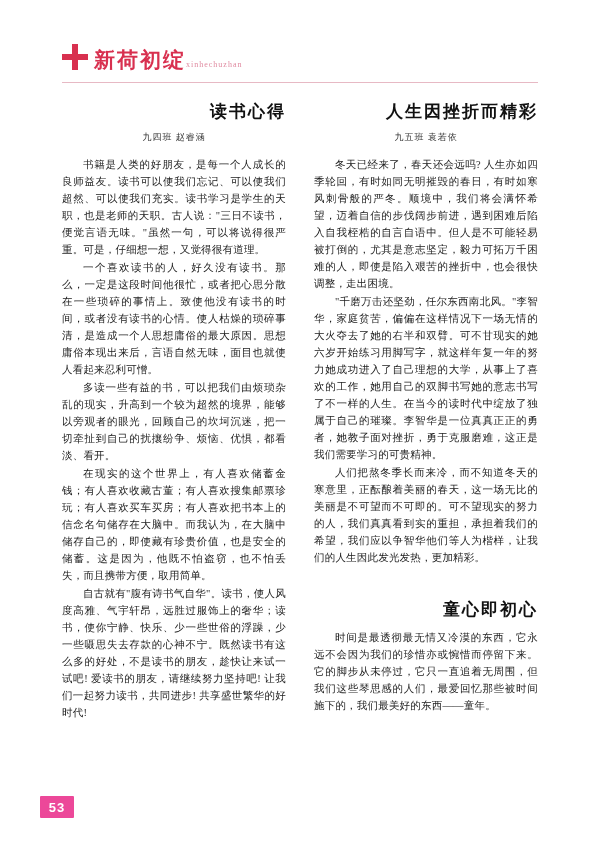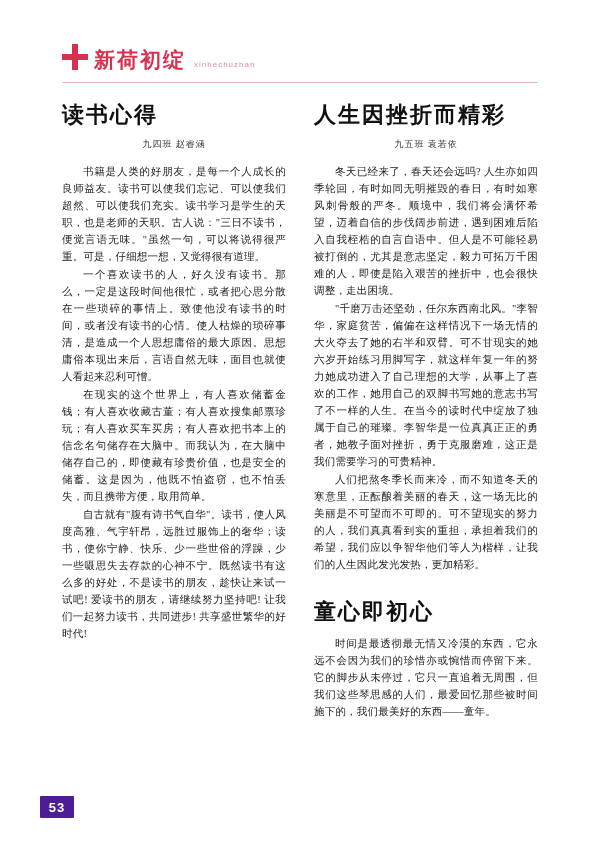--- a/index.html
+++ b/index.html
@@ -56,25 +56,25 @@
   .masthead-title {
     font-family: "DejaVu Serif", "Liberation Serif", serif;
     font-size: 21px;
     font-weight: bold;
     letter-spacing: 2px;
     color: #d8304f;
     line-height: 1;
     padding-bottom: 2px;
   }
   .masthead-pinyin {
-    font-family: Liberation Sans, sans-serif;
+    font-family: Liberation Serif, serif;
     font-size: 8px;
     color: #e08aa0;
     letter-spacing: 1px;
-    margin-left: 8px;
+    margin-left: 0;
     padding-bottom: 3px;
   }
   .masthead-rule {
     position: absolute;
     left: 62px;
     top: 82px;
     width: 476px;
     height: 1px;
     background: #e7b9c4;
   }
@@ -86,30 +86,30 @@
     top: 100px;
     width: 476px;
     display: flex;
     gap: 28px;
   }
   .col {
     width: 224px;
   }
 
   .article-title {
-    text-align: left;
-    font-size: 22px;
+    text-align: right;
+    font-size: 17px;
     font-weight: bold;
     font-family: "DejaVu Serif", "Liberation Serif", serif;
     letter-spacing: 2px;
     margin: 0 0 8px 0;
     color: #111;
   }
   .article-title.second {
-    margin-top: 24px;
+    margin-top: 32px;
   }
   .article-byline {
     text-align: center;
     font-size: 9px;
     color: #333;
     letter-spacing: 1px;
     margin-bottom: 12px;
   }
   .para {
     font-size: 10.5px;
@@ -122,21 +122,21 @@
     letter-spacing: 0.2px;
   }
 
   
   .folio {
     position: absolute;
     left: 40px;
     bottom: 30px;
     width: 34px;
     height: 22px;
-    background: #4c1d95;
+    background: #ec4899;
     border-radius: 1px;
     color: #ffffff;
     font-family: "Liberation Sans", sans-serif;
     font-size: 13px;
     font-weight: bold;
     display: flex;
     align-items: center;
     justify-content: center;
     letter-spacing: 1px;
   }
@@ -156,20 +156,21 @@
   </div>
   <div class="masthead-rule"></div>
 
   <div class="columns">
 
     <div class="col">
       <h2 class="article-title">读书心得</h2>
       <div class="article-byline">九四班 赵睿涵</div>
       <p class="para">书籍是人类的好朋友，是每一个人成长的良师益友。读书可以使我们忘记、可以使我们超然、可以使我们充实。读书学习是学生的天职，也是老师的天职。古人说："三日不读书，便觉言语无味。"虽然一句，可以将说得很严重。可是，仔细想一想，又觉得很有道理。</p>
       <p class="para">一个喜欢读书的人，好久没有读书。那么，一定是这段时间他很忙，或者把心思分散在一些琐碎的事情上。致使他没有读书的时间，或者没有读书的心情。使人枯燥的琐碎事清，是造成一个人思想庸俗的最大原因。思想庸俗本现出来后，言语自然无味，面目也就使人看起来忍利可憎。</p>
+      <p class="para">多读一些有益的书，可以把我们由烦琐杂乱的现实，升高到一个较为超然的境界，能够以旁观者的眼光，回顾自己的坎坷沉迷，把一切牵扯到自己的扰攘纷争、烦恼、优惧，都看淡、看开。</p>
       <p class="para">在现实的这个世界上，有人喜欢储蓄金钱；有人喜欢收藏古董；有人喜欢搜集邮票珍玩；有人喜欢买车买房；有人喜欢把书本上的信念名句储存在大脑中。而我认为，在大脑中储存自己的，即使藏有珍贵价值，也是安全的储蓄。这是因为，他既不怕盗窃，也不怕丢失，而且携带方便，取用简单。</p>
       <p class="para">自古就有"腹有诗书气自华"。读书，使人风度高雅、气宇轩昂，远胜过服饰上的奢华；读书，使你宁静、快乐、少一些世俗的浮躁，少一些嗫思失去存款的心神不宁。既然读书有这么多的好处，不是读书的朋友，趁快让来试一试吧! 爱读书的朋友，请继续努力坚持吧! 让我们一起努力读书，共同进步! 共享盛世繁华的好时代!</p>
     </div>
 
     <div class="col">
       <h2 class="article-title">人生因挫折而精彩</h2>
       <div class="article-byline">九五班 袁若依</div>
       <p class="para">冬天已经来了，春天还会远吗? 人生亦如四季轮回，有时如同无明摧毁的春日，有时如寒风刺骨般的严冬。顺境中，我们将会满怀希望，迈着自信的步伐阔步前进，遇到困难后陷入自我桎梏的自言自语中。但人是不可能轻易被打倒的，尤其是意志坚定，毅力可拓万千困难的人，即使是陷入艰苦的挫折中，也会很快调整，走出困境。</p>
       <p class="para">"千磨万击还坚劲，任尔东西南北风。"李智华，家庭贫苦，偏偏在这样情况下一场无情的大火夺去了她的右半和双臂。可不甘现实的她六岁开始练习用脚写字，就这样年复一年的努力她成功进入了自己理想的大学，从事上了喜欢的工作，她用自己的双脚书写她的意志书写了不一样的人生。在当今的读时代中绽放了独属于自己的璀璨。李智华是一位真真正正的勇者，她教子面对挫折，勇于克服磨难，这正是我们需要学习的可贵精神。</p>
       <p class="para">人们把熬冬季长而来冷，而不知道冬天的寒意里，正酝酿着美丽的春天，这一场无比的美丽是不可望而不可即的。可不望现实的努力的人，我们真真看到实的重担，承担着我们的希望，我们应以争智华他们等人为楷样，让我们的人生因此发光发热，更加精彩。</p>

